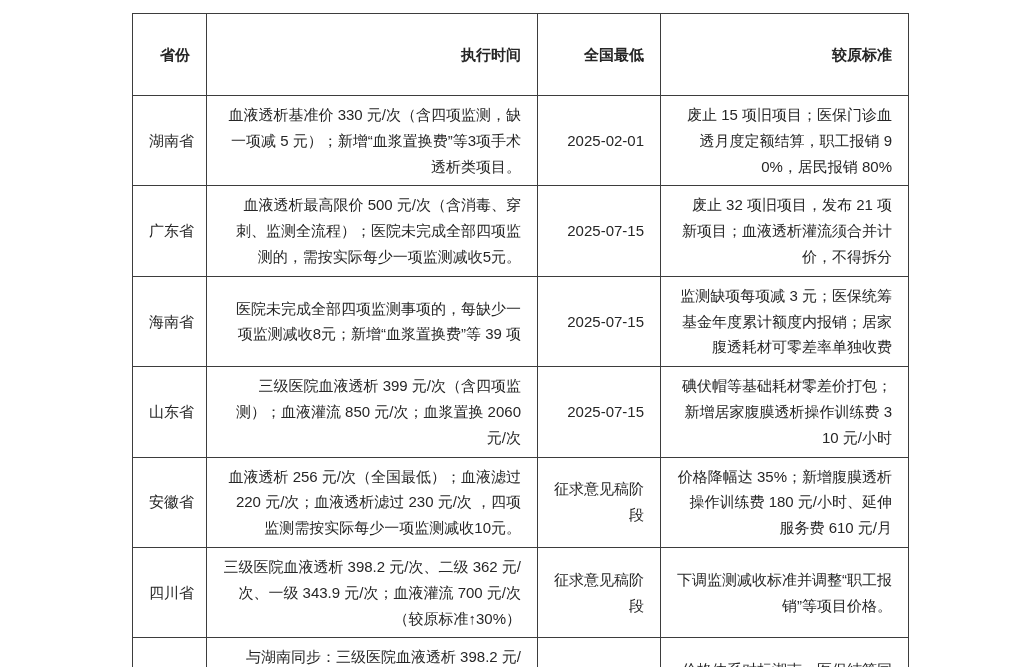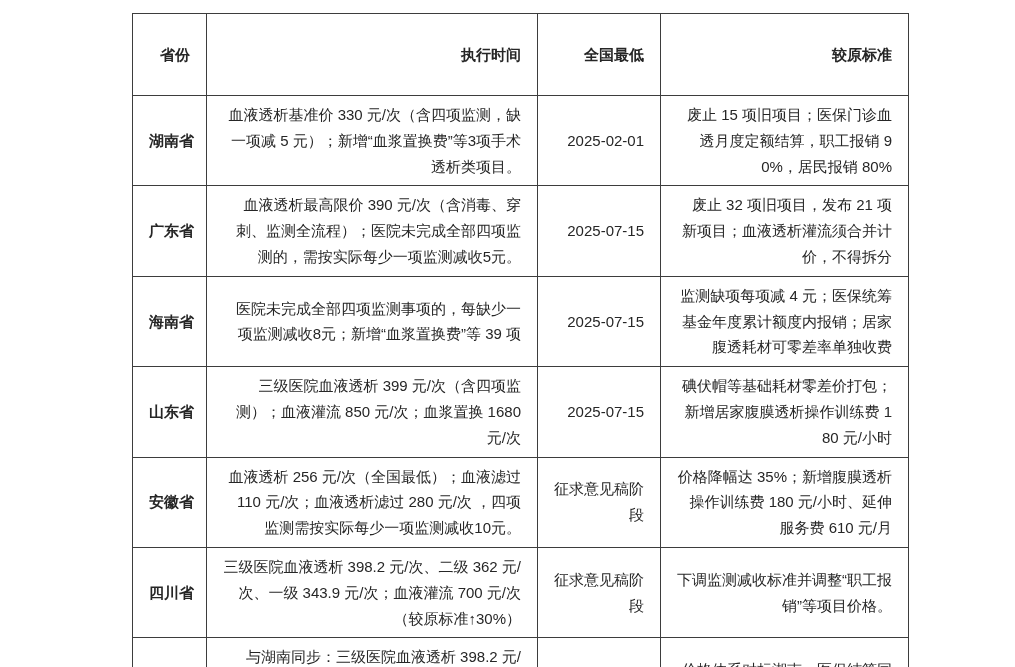--- a/index.html
+++ b/index.html
@@ -38,21 +38,21 @@
     text-align: right;
     vertical-align: middle;
     word-break: break-all;
     overflow: hidden;
   }
   table.policy-table th {
     font-weight: bold;
     font-size: 15px;
   }
   td.col-province {
-    font-weight: bold;
+    font-weight: normal;
     white-space: nowrap;
   }
   
   tr.hdr      { height: 82px; }
   tr.r0       { height: 82px; }
   tr.r1       { height: 80px; }
   tr.r2       { height: 80px; }
   tr.r3       { height: 75px; }
   tr.r4       { height: 78px; }
   tr.r5       { height: 80px; }
@@ -80,39 +80,39 @@
       </thead>
       <tbody>
         <tr class="r0">
           <td class="col-province">湖南省</td>
           <td>血液透析基准价 330 元/次（含四项监测，缺一项减 5 元）；新增“血浆置换费”等3项手术透析类项目。</td>
           <td>2025-02-01</td>
           <td>废止 15 项旧项目；医保门诊血透月度定额结算，职工报销 90%，居民报销 80%</td>
         </tr>
         <tr class="r1">
           <td class="col-province">广东省</td>
-          <td>血液透析最高限价 390 元/次（含消毒、穿刺、监测全流程）；医院未完成全部四项监测的，需按实际每少一项监测减收5元。</td>
+          <td>血液透析最高限价 500 元/次（含消毒、穿刺、监测全流程）；医院未完成全部四项监测的，需按实际每少一项监测减收5元。</td>
           <td>2025-07-15</td>
           <td>废止 32 项旧项目，发布 21 项新项目；血液透析灌流须合并计价，不得拆分</td>
         </tr>
         <tr class="r2">
           <td class="col-province">海南省</td>
           <td>医院未完成全部四项监测事项的，每缺少一项监测减收8元；新增“血浆置换费”等 39 项</td>
           <td>2025-07-15</td>
-          <td>监测缺项每项减 4 元；医保统筹基金年度累计额度内报销；居家腹透耗材可零差率单独收费</td>
+          <td>监测缺项每项减 3 元；医保统筹基金年度累计额度内报销；居家腹透耗材可零差率单独收费</td>
         </tr>
         <tr class="r3">
           <td class="col-province">山东省</td>
-          <td>三级医院血液透析 399 元/次（含四项监测）；血液灌流 850 元/次；血浆置换 1680 元/次</td>
+          <td>三级医院血液透析 399 元/次（含四项监测）；血液灌流 850 元/次；血浆置换 2060 元/次</td>
           <td>2025-07-15</td>
-          <td>碘伏帽等基础耗材零差价打包；新增居家腹膜透析操作训练费 180 元/小时</td>
+          <td>碘伏帽等基础耗材零差价打包；新增居家腹膜透析操作训练费 310 元/小时</td>
         </tr>
         <tr class="r4">
           <td class="col-province">安徽省</td>
-          <td>血液透析 256 元/次（全国最低）；血液滤过 110 元/次；血液透析滤过 280 元/次 ，四项监测需按实际每少一项监测减收10元。</td>
+          <td>血液透析 256 元/次（全国最低）；血液滤过 220 元/次；血液透析滤过 230 元/次 ，四项监测需按实际每少一项监测减收10元。</td>
           <td>征求意见稿阶段</td>
           <td>价格降幅达 35%；新增腹膜透析操作训练费 180 元/小时、延伸服务费 610 元/月</td>
         </tr>
         <tr class="r5">
           <td class="col-province">四川省</td>
           <td>三级医院血液透析 398.2 元/次、二级 362 元/次、一级 343.9 元/次；血液灌流 700 元/次（较原标准↑30%）</td>
           <td>征求意见稿阶段</td>
           <td>下调监测减收标准并调整“职工报销”等项目价格。</td>
         </tr>
         <tr class="r6">

